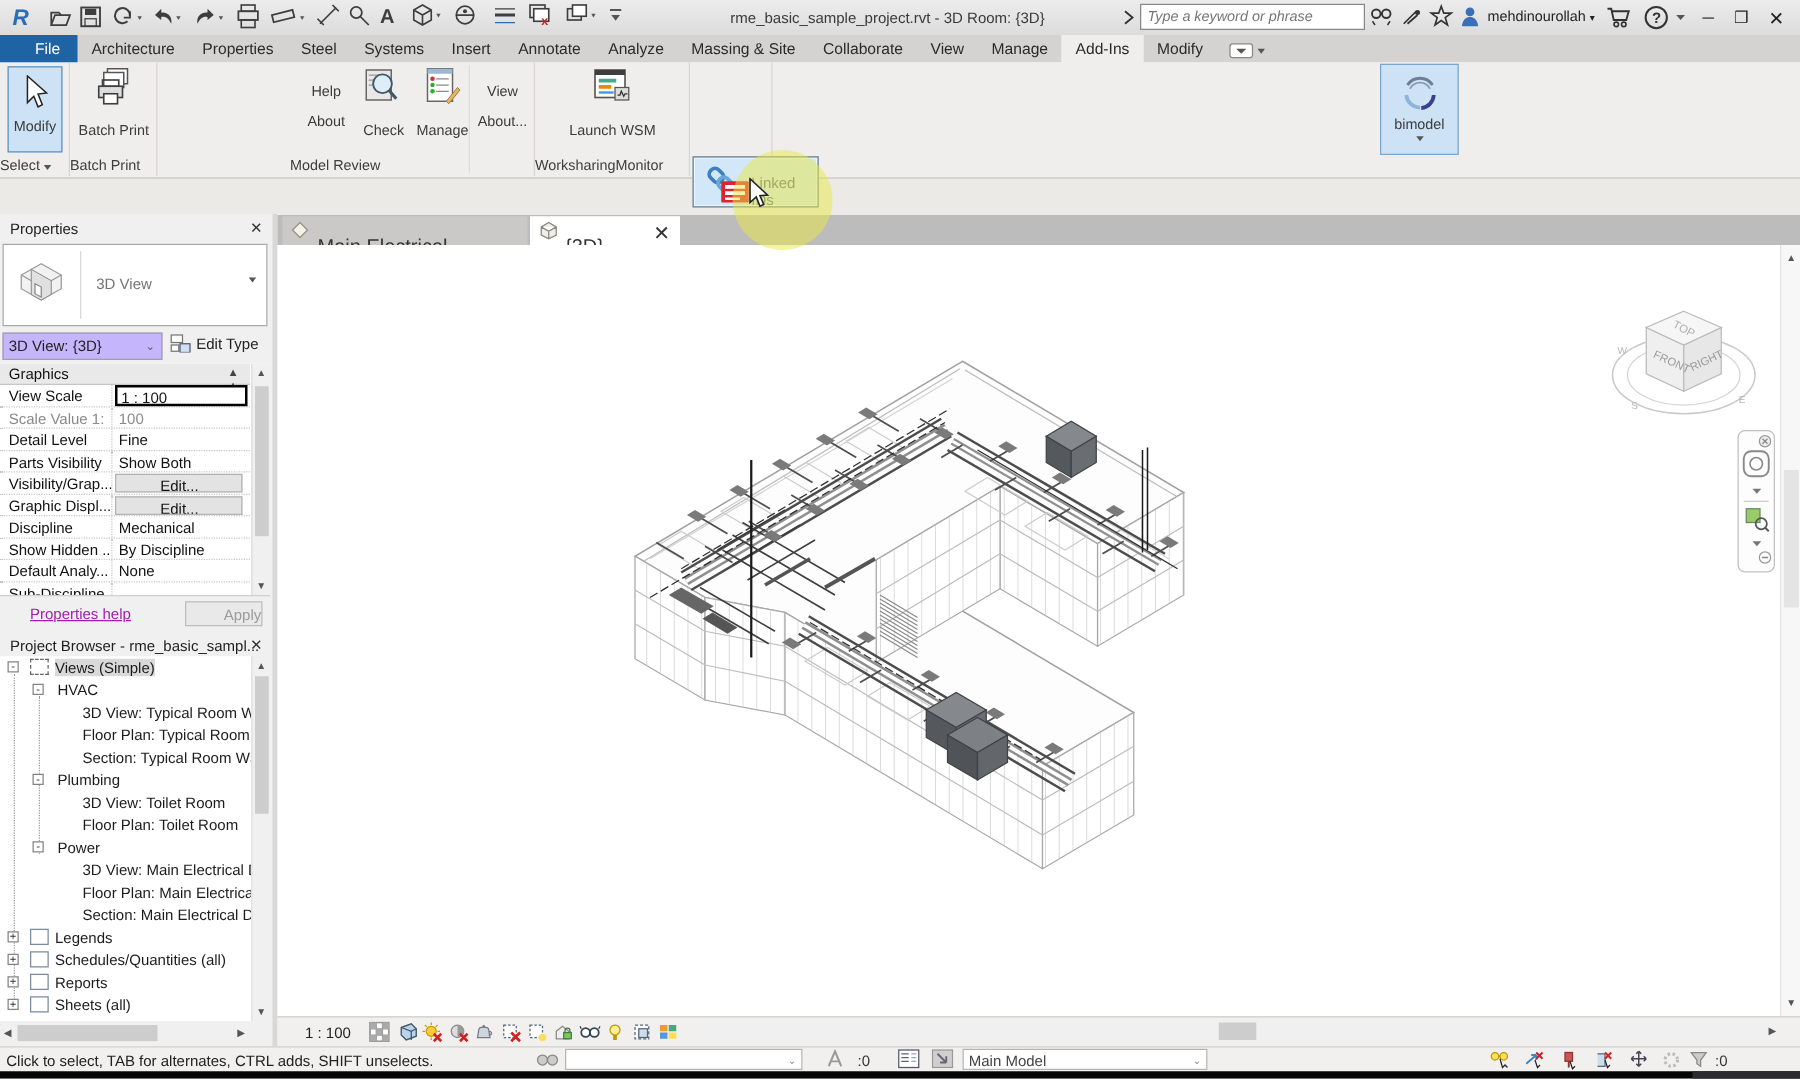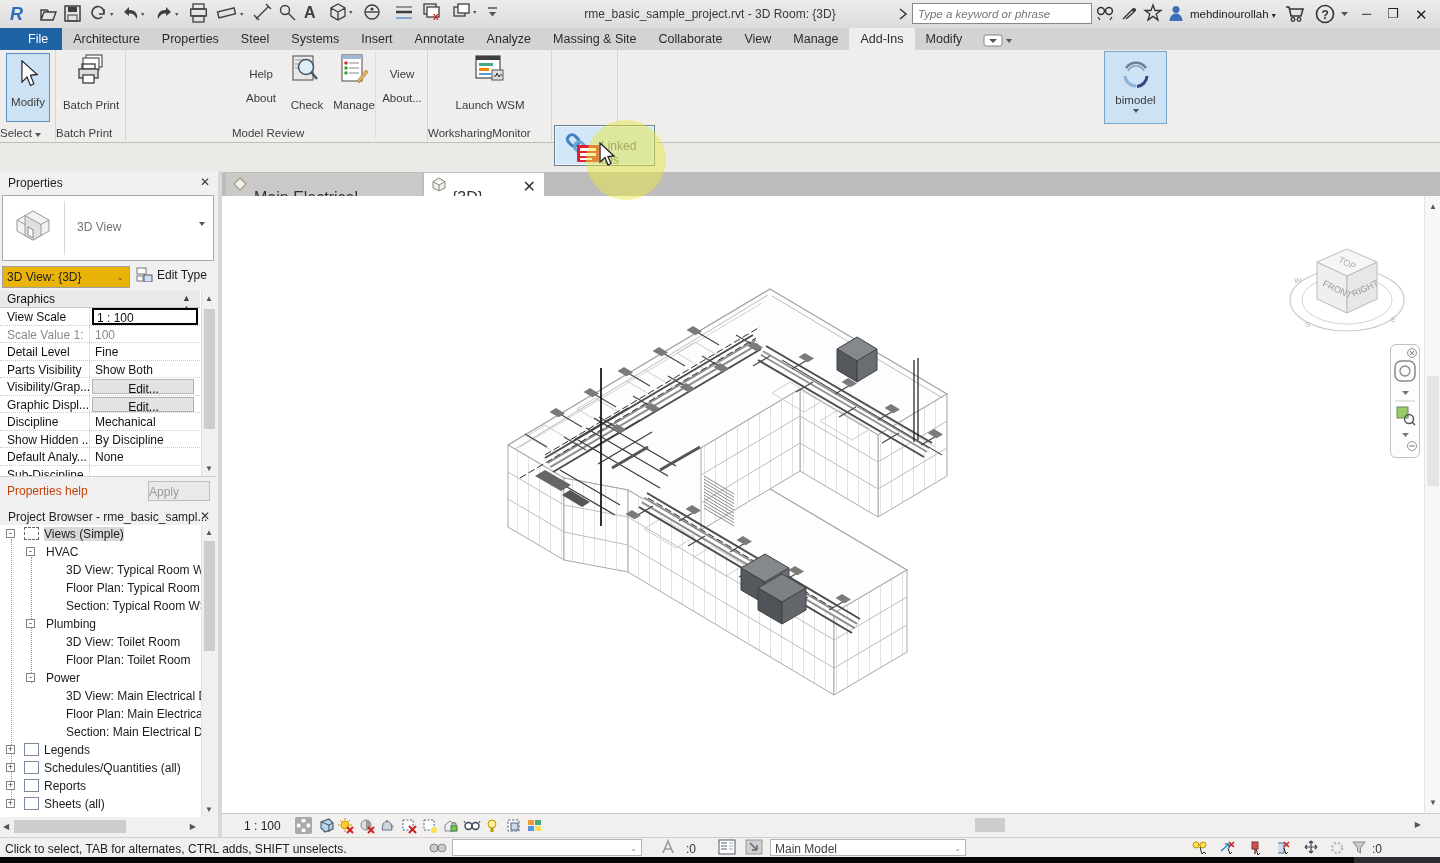--- a/index.html
+++ b/index.html
@@ -38,39 +38,39 @@
 
 #leftdock{position:absolute;left:0;top:171px;width:224px;height:666px;background:#f0f0f0}
 #splitter{position:absolute;left:218px;top:171px;width:4px;height:666px;background:#d8d8d8}
 .dockhdr{position:relative;height:22px;font-size:12px;color:#1e1e1e;padding:5px 0 0 8px}
 .dockhdr .xbtn{position:absolute;right:8px;top:4px;font-size:12px;color:#333}
 #typesel{position:absolute;left:2px;top:24px;width:212px;height:66px;background:#fff;border:1px solid #a8a8a8}
 #typeselicon{position:absolute;left:6px;top:5px;width:56px;height:54px;border-right:1px solid #d8d8d8}
 #typeselname{position:absolute;left:74px;top:24px;color:#737373}
 #typeseldrop{position:absolute;right:8px;top:26px}
 #comborow{position:absolute;left:2px;top:95px;width:214px;height:22px}
-#viewcombo{position:absolute;left:0;top:0;width:128px;height:22px;background:#eab308;border:1px solid #a0a0a0;padding:3px 4px;color:#222}
+#viewcombo{position:absolute;left:0;top:0;width:128px;height:22px;background:#c4b5fd;border:1px solid #a0a0a0;padding:3px 4px;color:#222}
 #editType{position:absolute;left:134px;top:1px;display:flex;align-items:center;gap:4px;color:#222}
 #propgrid{position:absolute;left:0;top:120px;width:216px;height:185px;background:#fff}
 #gridhdr{position:absolute;left:0;top:0;width:200px;height:17px;background:#e9e9e9;border-bottom:1px solid #c6c6c6;font-size:12px;color:#111;padding:1px 0 0 7px}
 #gridhdr .chev{position:absolute;right:10px;top:2px;color:#444;font-size:9px;letter-spacing:-1px}
 #prows{position:absolute;left:0;top:17px;width:200px;height:168px;overflow:hidden}
 .prow{position:relative;height:17.5px;border-bottom:1px dotted #c9c9c9;display:flex}
 .plab{width:90px;padding:2px 2px 0 7px;border-right:1px dotted #c9c9c9;color:#111;white-space:nowrap;overflow:hidden}
 .pvalc{flex:1;position:relative}
 .pvin{position:absolute;left:2px;top:0px;right:2px;height:16px;padding:2px 2px 0 3px;white-space:nowrap;overflow:hidden;color:#111}
 .prow.sel .pvin{border:2px solid #000;background:#fff;top:0;height:17px;padding-top:1px}
 .prow.gray .plab,.prow.gray .pvin{color:#8a8a8a}
 .prow.btn .pvin{background:#e3e3e3;border:1px solid #b2b2b2;text-align:center;height:15px;top:1px;left:2px;right:6px}
 #pvscroll{position:absolute;left:201px;top:0;width:15px;height:185px;background:#f0f0f0;border-left:1px solid #dcdcdc}
 #pvscroll .thumb{position:absolute;left:2px;top:18px;width:11px;height:120px;background:#cdcdcd}
 .scrarrow{position:absolute;left:3px;font-size:8px;color:#555}
 #propfooter{position:absolute;left:0;top:305px;width:216px;height:27px;background:#f0f0f0;border-top:1px solid #d0d0d0}
-#prophelp{position:absolute;left:7px;top:7px;color:#c2410c;}
-#applybtn{position:absolute;left:148px;top:4px;width:62px;height:20px;background:#e9e9e9;border:1px solid #bdbdbd;color:#9b9b9b;text-align:left;padding-top:3px}
+#prophelp{position:absolute;left:24px;top:7px;color:#a21caf;text-decoration:underline}
+#applybtn{position:absolute;left:148px;top:4px;width:62px;height:20px;background:#e9e9e9;border:1px solid #bdbdbd;color:#9b9b9b;text-align:right;padding-top:3px}
 
 #pbrowser{position:absolute;left:0;top:334px;width:218px;height:332px;background:#f0f0f0}
 #pbtree{position:absolute;left:0;top:20px;width:201px;height:292px;background:#fff;overflow:hidden}
 .trow{position:relative;height:18px;white-space:nowrap}
 .trow.sel0 .tlabel{background:#d9d9d9}
 .tg{position:absolute;top:4px;width:9px;height:9px;border:1px solid #848484;background:#fff;font-size:9px;line-height:7px;text-align:center;color:#333}
 .tg:empty{display:none}
 .d0 .tg{left:6px}.d1 .tg{left:26px}
 .ticon{position:absolute;left:24px;top:2px;width:15px;height:13px;display:none}
 .hasicon .ticon{display:block;border:1px solid #7a8aa0;background:#fff}

